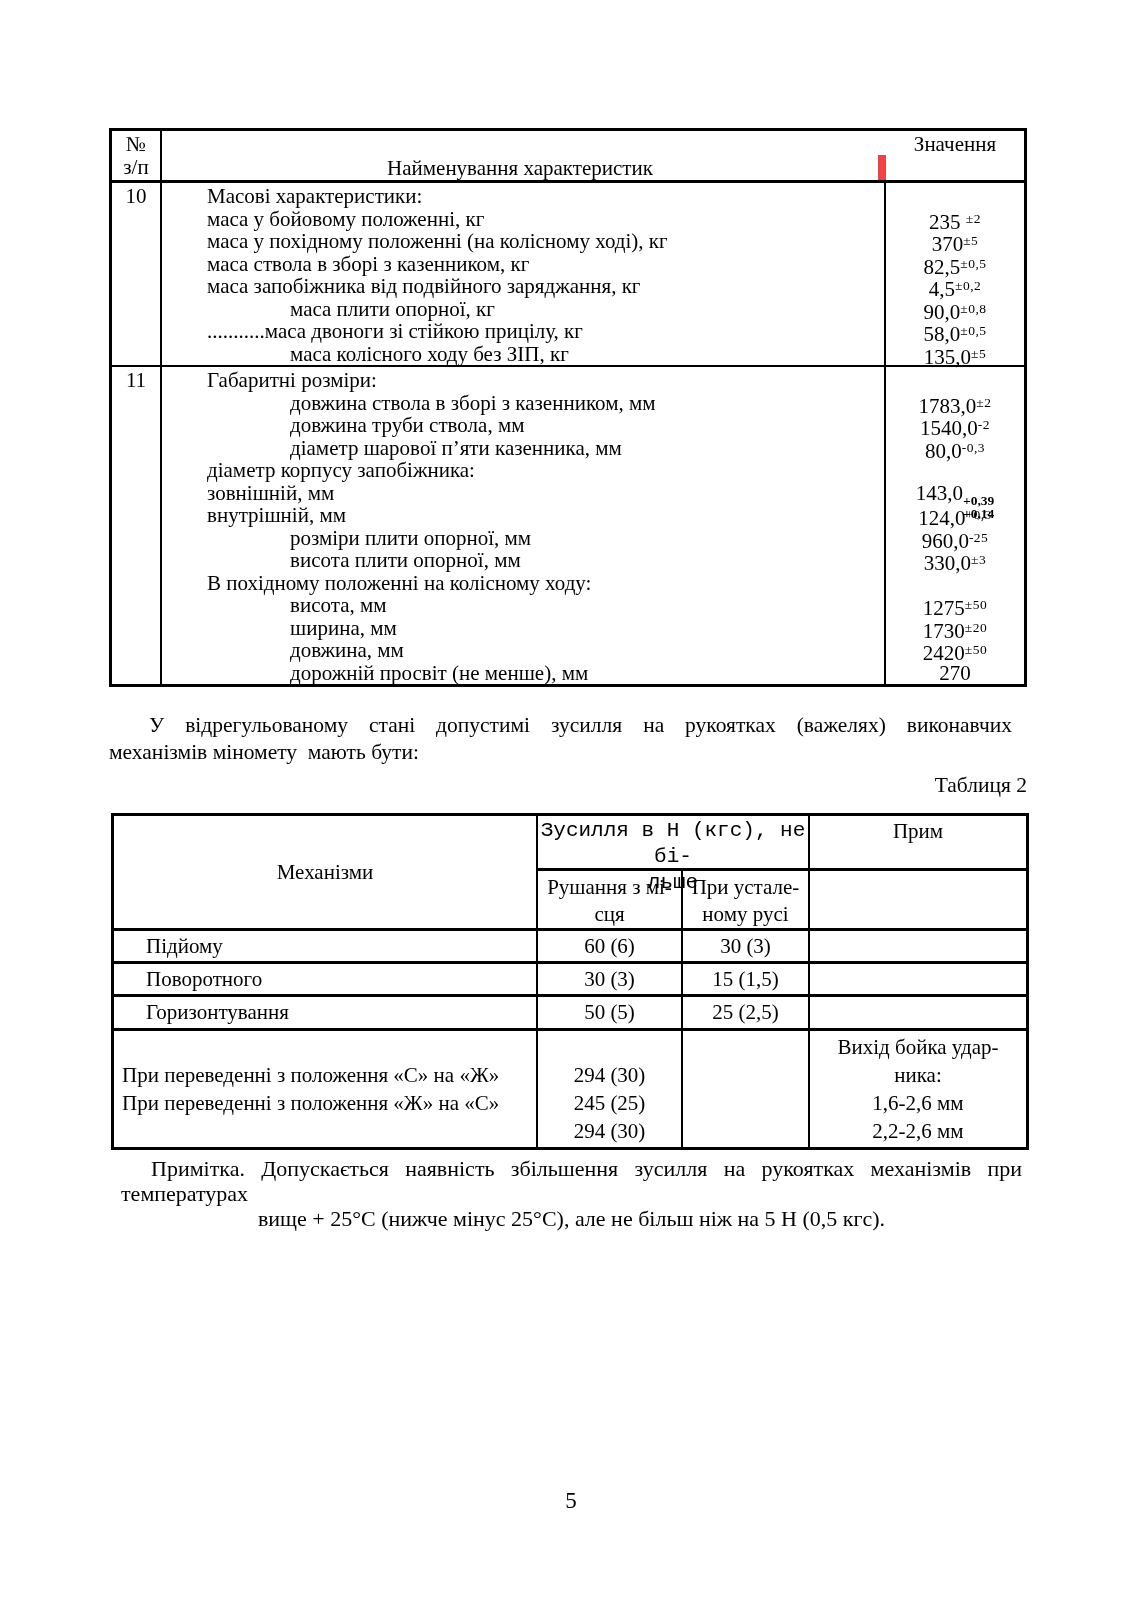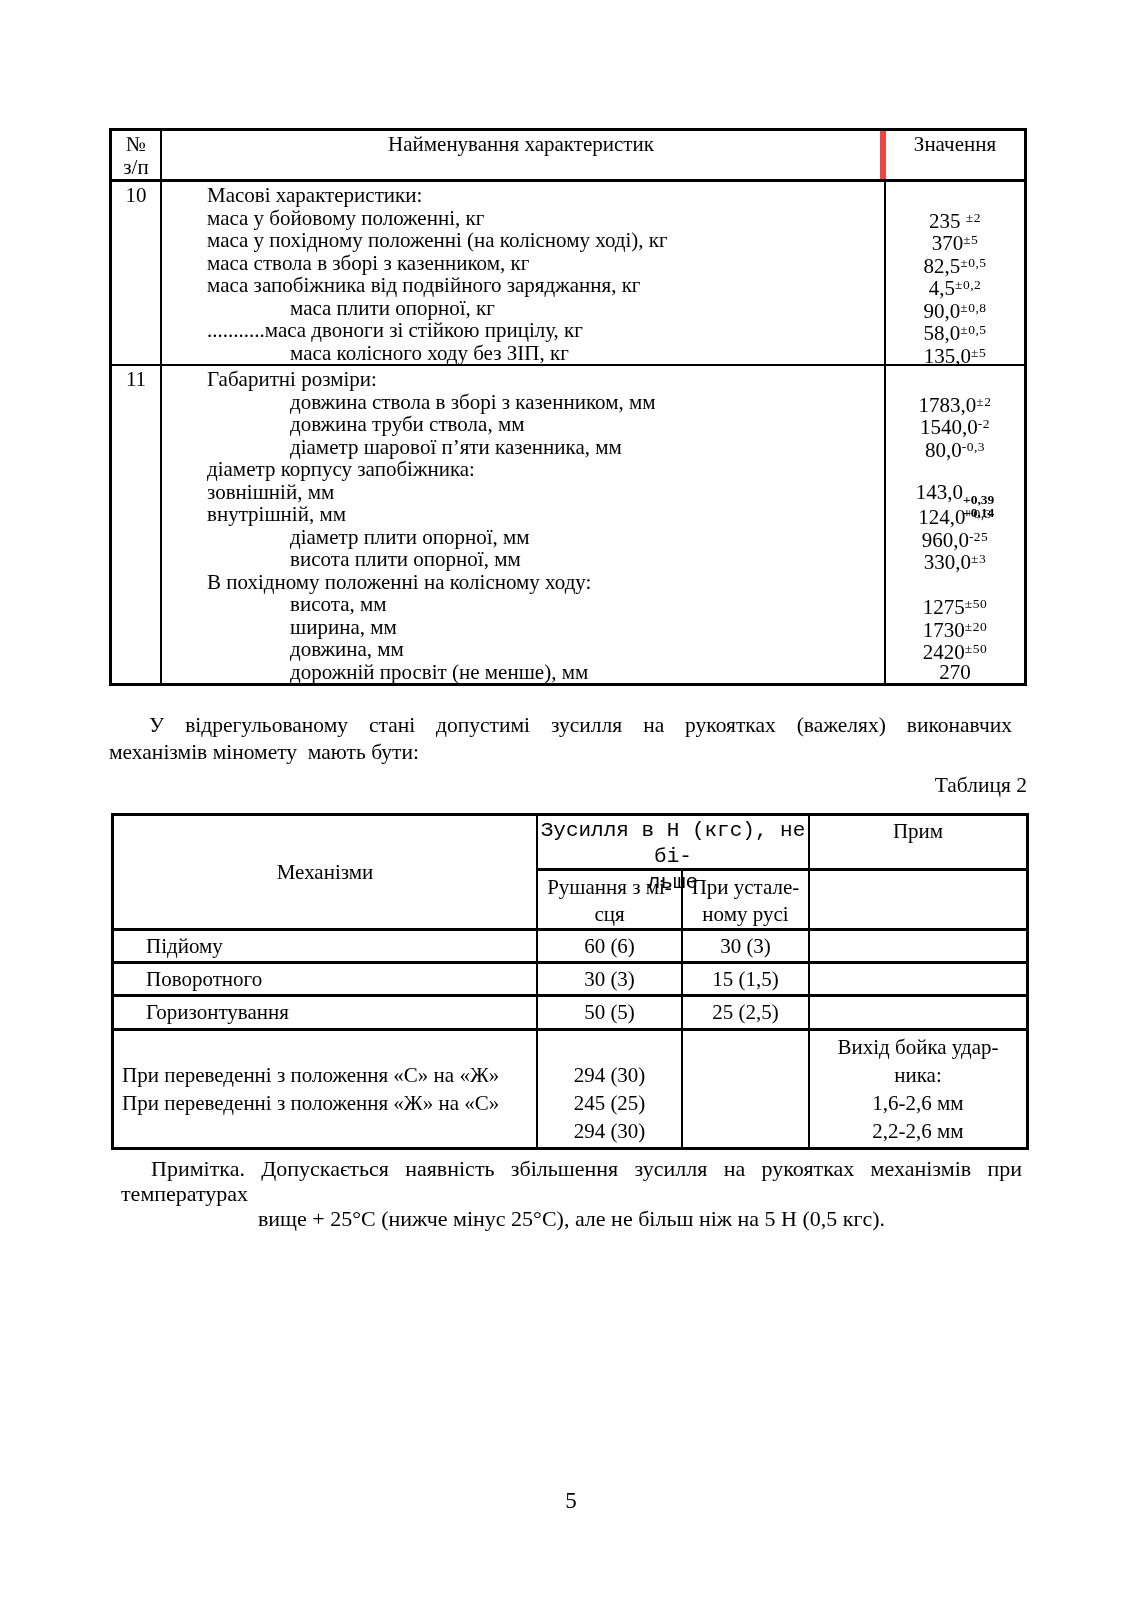--- a/index.html
+++ b/index.html
@@ -75,21 +75,21 @@
   .note-l2 { text-align: center; }
   .pagenum { top: 1488px; left: 0; width: 1142px; text-align: center; font-size: 23px; }
 </style>
 </head>
 <body>
 
 <div class="abs t1">
   <div class="t1-grid t1-head">
     <div class="cell cell-num">№
 з/п</div>
-    <div class="cell cell-name" style="border-right:6px solid #ef4444;">Найменування характеристик</div>
+    <div class="cell cell-name" style="border-right:8px solid #ef4444;margin-top:24px;">Найменування характеристик</div>
     <div class="cell cell-val">Значення</div>
   </div>
   <div class="t1-grid rowsep">
     <div class="cell-num">10</div>
     <div class="cell-name">
         <div class="ln ind1">Масові характеристики:</div>
         <div class="ln ind1">маса у бойовому положенні, кг</div>
         <div class="ln ind1">маса у похідному положенні (на колісному ході), кг</div>
         <div class="ln ind1">маса ствола в зборі з казенником, кг</div>
         <div class="ln ind1">маса запобіжника від подвійного заряджання, кг</div>
@@ -111,21 +111,21 @@
   <div class="t1-grid">
     <div class="cell-num">11</div>
     <div class="cell-name">
         <div class="ln ind1">Габаритні розміри:</div>
         <div class="ln ind2">довжина ствола в зборі з казенником, мм</div>
         <div class="ln ind2">довжина труби ствола, мм</div>
         <div class="ln ind2">діаметр шарової п’яти казенника, мм</div>
         <div class="ln ind1">діаметр корпусу запобіжника:</div>
         <div class="ln ind1">зовнішній, мм</div>
         <div class="ln ind1">внутрішній, мм</div>
-        <div class="ln ind2">діаметр плити опорної, мм</div>
+        <div class="ln ind2">розміри плити опорної, мм</div>
         <div class="ln ind2">висота плити опорної, мм</div>
         <div class="ln ind1">В похідному положенні на колісному ходу:</div>
         <div class="ln ind2">висота, мм</div>
         <div class="ln ind2">ширина, мм</div>
         <div class="ln ind2">довжина, мм</div>
         <div class="ln ind2">дорожній просвіт (не менше), мм</div>
       </div>
     <div class="cell-val">
         <div class="ln vln">&nbsp;</div>
         <div class="ln vln"><span>1783,0</span><span class="sup">±2</span></div>

